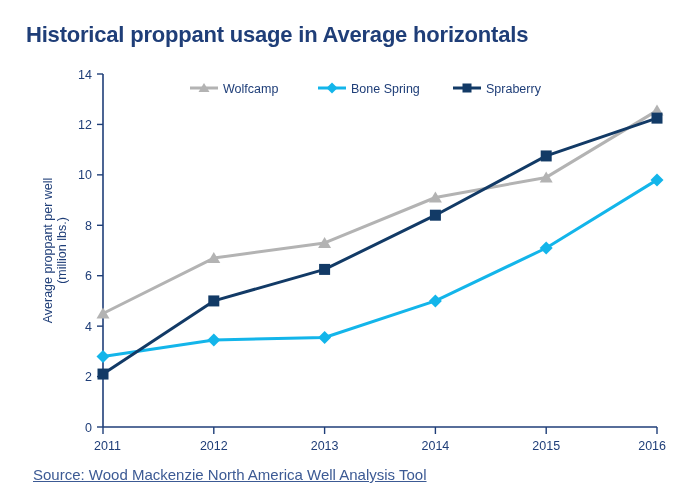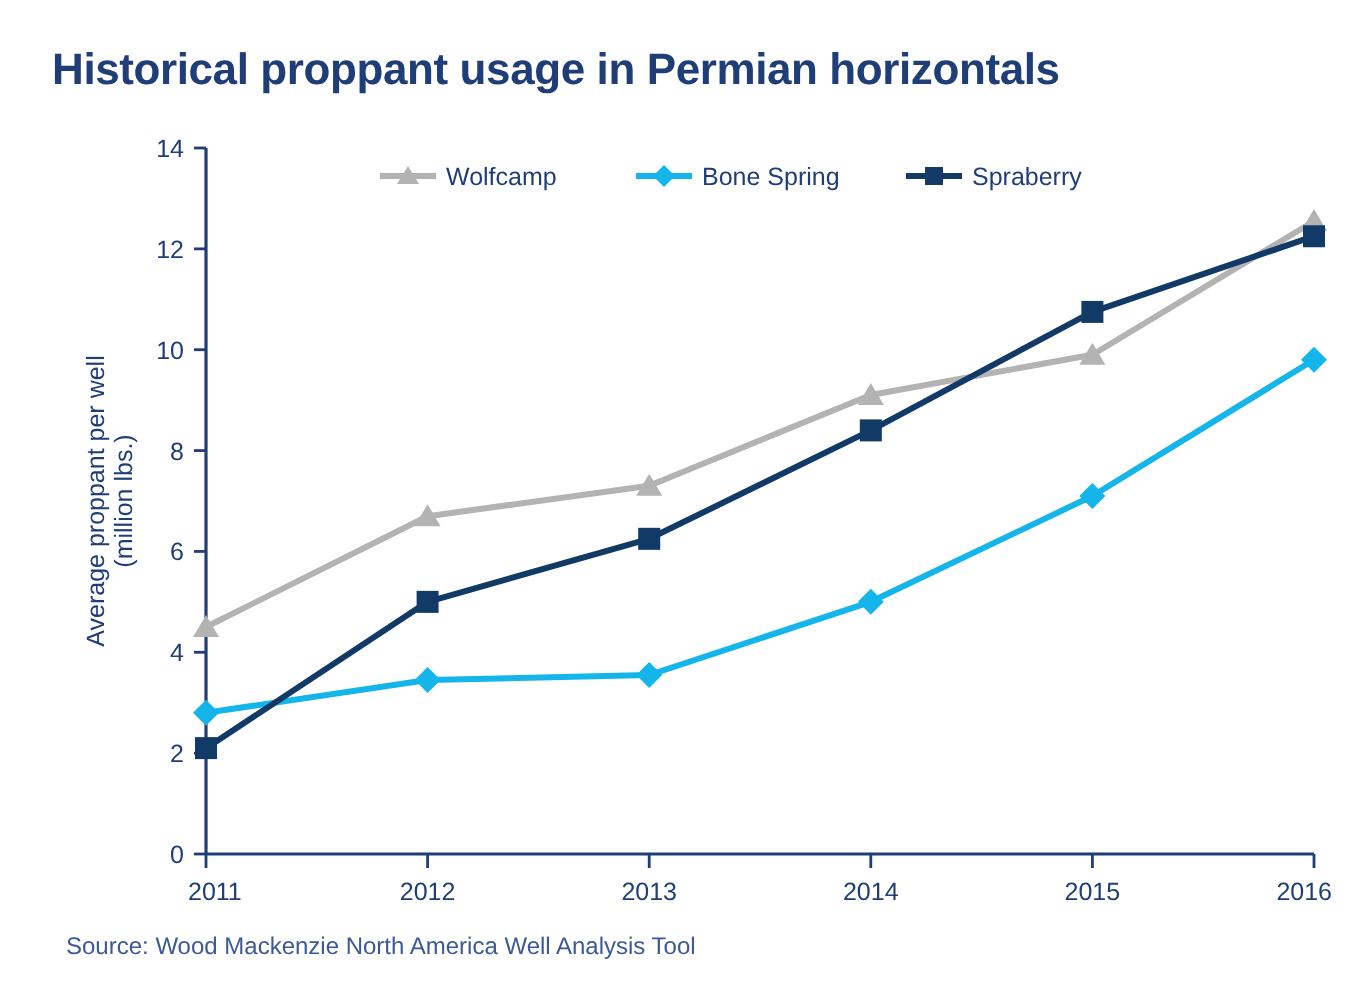--- a/index.html
+++ b/index.html
@@ -32,23 +32,24 @@
   }
   #plot-svg {
     position: absolute;
     left: 0;
     top: 0;
   }
   #source-note {
     position: absolute;
     left: 33px;
     top: 466px;
-    font-size: 12px;
+    font-size: 15px;
     color: #3C5A94;
     white-space: nowrap;
+    text-decoration: underline;
   }
   .legend-label {
     font-size: 12.5px;
     fill: #1F3E78;
     font-family: "Liberation Sans", sans-serif;
   }
   .axis-tick-label {
     font-size: 12.5px;
     fill: #1F3E78;
     font-family: "Liberation Sans", sans-serif;
@@ -72,21 +73,21 @@
     stroke-width: 3;
     stroke-linejoin: round;
     stroke-linecap: round;
   }
 </style>
 </head>
 <body>
 
 <div id="chart-root">
 
-  <div id="chart-title">Historical proppant usage in Permian horizontals</div>
+  <div id="chart-title">Historical proppant usage in Average horizontals</div>
 
   <svg id="plot-svg" width="681" height="496">
       <g>
         <line x1="190" y1="88" x2="218" y2="88" stroke="#B3B3B3" stroke-width="3"></line>
         <polygon points="198.5,92 209.5,92 204,83" fill="#B3B3B3"></polygon>
       </g>
       <text x="223" y="92.5" class="legend-label" text-anchor="start">Wolfcamp</text>
       <g>
         <line x1="318" y1="88" x2="346" y2="88" stroke="#13B5EA" stroke-width="3"></line>
         <polygon points="332,82.5 337.5,88 332,93.5 326.5,88" fill="#13B5EA"></polygon>

